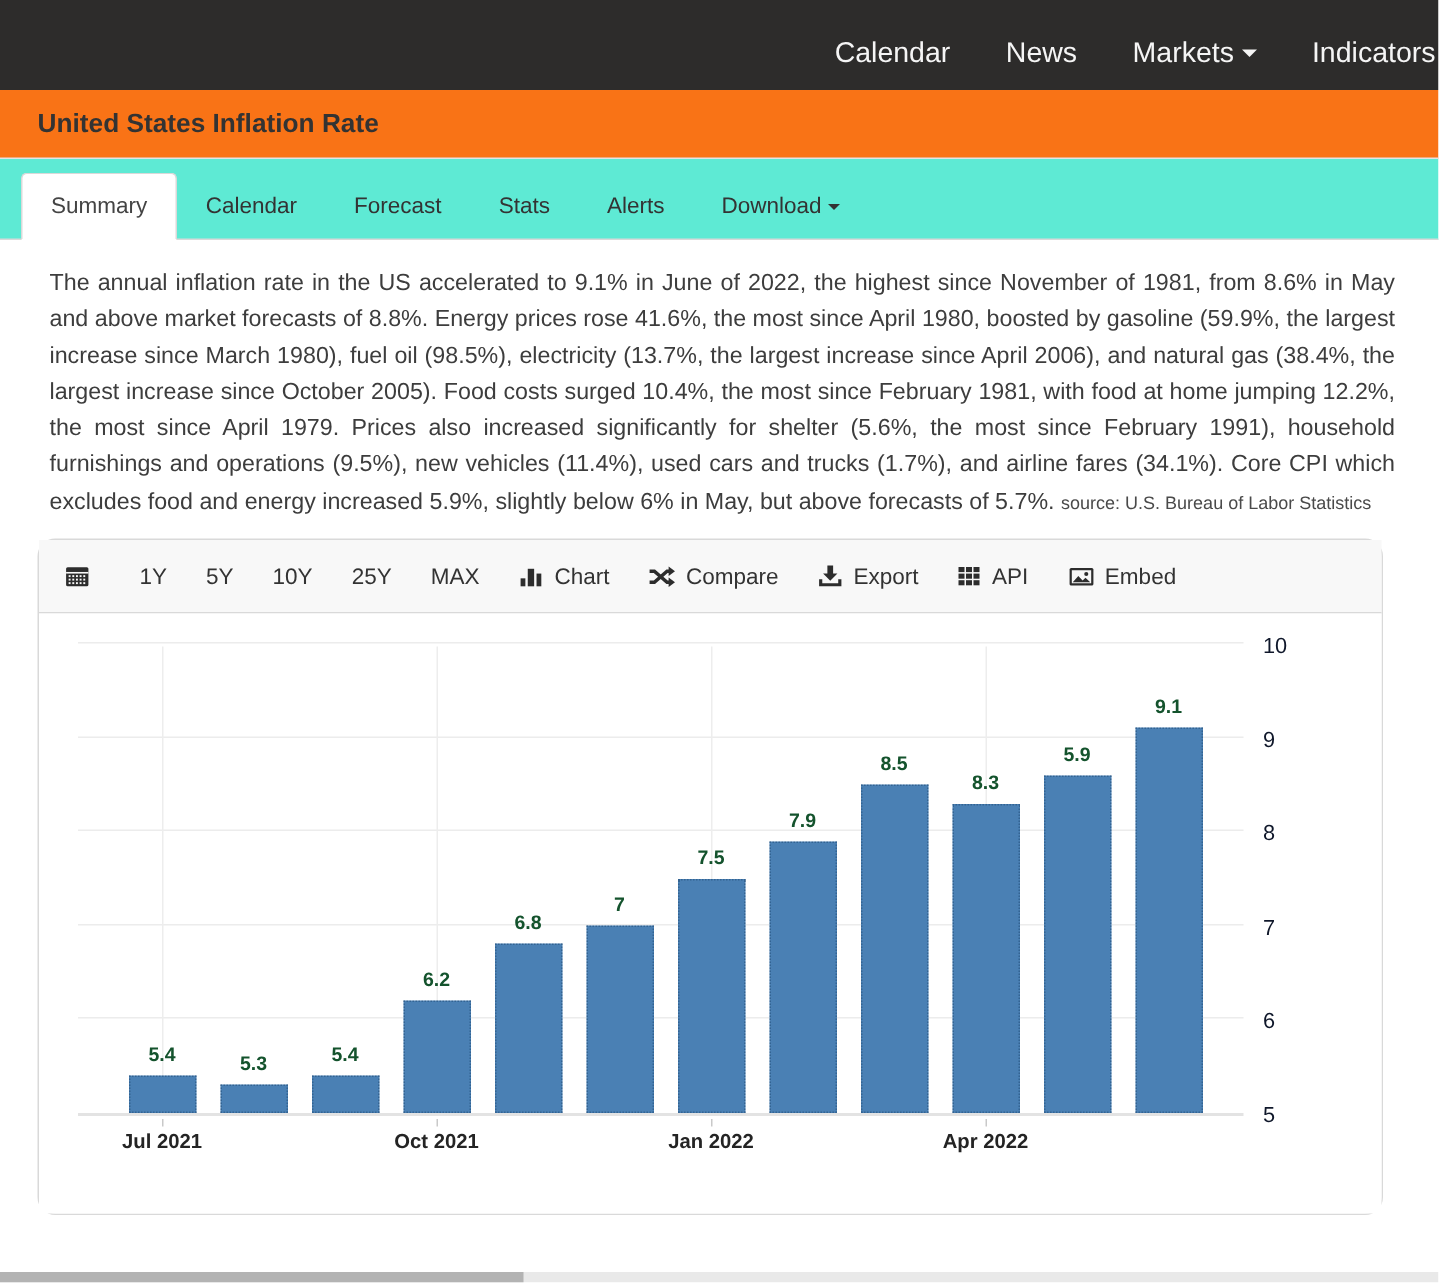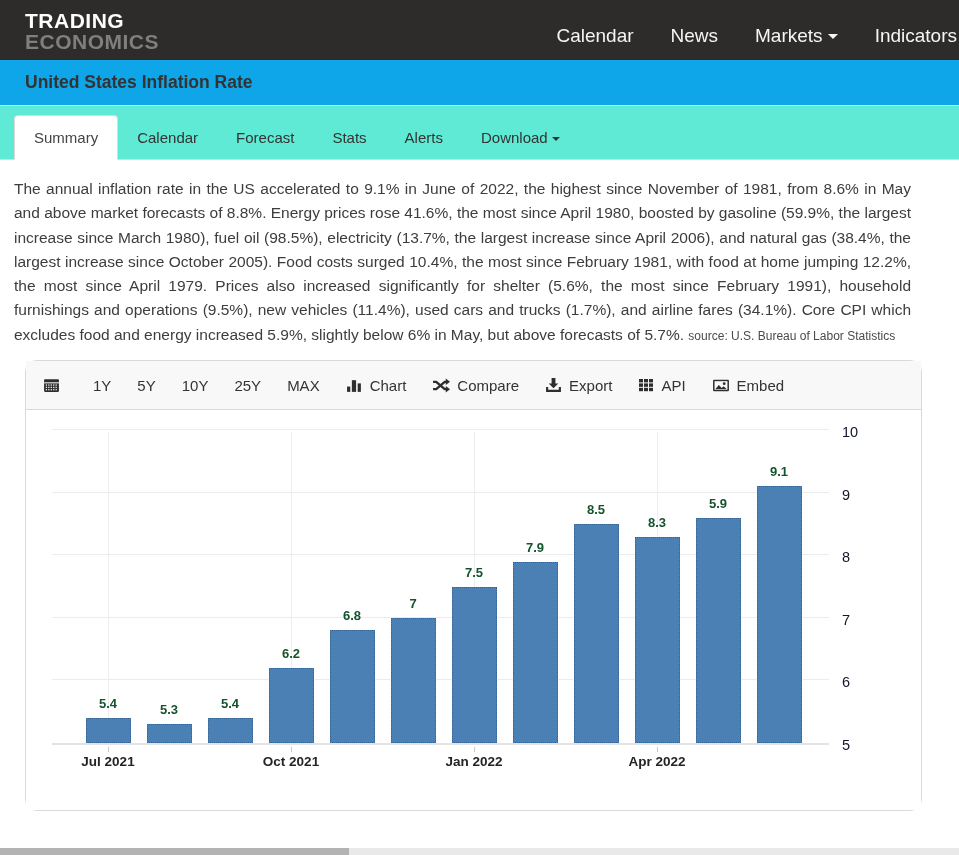--- a/index.html
+++ b/index.html
@@ -14,35 +14,35 @@
   .brand .l2 { color:#7f7f7f; }
   .navlinks { margin-left:auto; display:flex; align-items:flex-end; padding-bottom:13px;
     padding-right:2px; }
   .navlinks a { color:#f5f5f5; text-decoration:none; font-size:19px; margin-left:37px;
     white-space:nowrap; cursor:pointer; }
   .caret { display:inline-block; width:0; height:0; border-left:5px solid transparent;
     border-right:5px solid transparent; border-top:5px solid currentColor;
     vertical-align:middle; margin-left:5px; }
 
   
-  .titleband { height:46px; background:#0ea5e9; border-bottom:1px solid #e3e3e3;
+  .titleband { height:46px; background:#f97316; border-bottom:1px solid #e3e3e3;
     display:flex; align-items:center; padding-left:25px; }
   .titleband h1 { font-size:17.5px; color:#333; font-weight:bold; }
 
   
   .tabrow { height:54px; background:#5eead4; border-bottom:1px solid #d9d9d9;
     position:relative; }
   .tabs { position:absolute; bottom:0; left:14px; display:flex; align-items:flex-end; }
   .tab { font-size:15px; color:#333; padding:13px 19px; cursor:pointer; white-space:nowrap; }
   .tab.active { background:#fff; border:1px solid #d9d9d9; border-bottom:1px solid #fff;
     margin-bottom:-1px; border-radius:4px 4px 0 0; color:#444; }
   .tab .caret { border-left-width:4px; border-right-width:4px; border-top-width:4px; margin-left:4px;}
 
   
-  .article { margin:17px 0 0 14px; width:897px; text-align:justify; font-size:15.5px;
+  .article { margin:17px 0 0 33px; width:897px; text-align:justify; font-size:15.5px;
     line-height:24.3px; color:#3d3d3d; }
   .article .source { font-size:12px; color:#4a4a4a; }
 
   
   .card { margin:12px 0 0 25px; width:897px; border:1px solid #d9d9d9; border-radius:12px;
     background:#fff; }
   .toolbar { height:49px; background:#f8f8f8; border-bottom:1px solid #d9d9d9;
     display:flex; align-items:center; padding-left:17px; gap:26px; font-size:15px; color:#333; }
   .toolbar .titem { cursor:pointer; display:flex; align-items:center; white-space:nowrap; }
   .toolbar svg { margin-right:7px; display:block; }
@@ -64,24 +64,20 @@
     letter-spacing:.4px; }
 
   
   .hscroll { position:absolute; left:0; bottom:0; width:959px; height:7px; background:#e9e9e9; }
   .hscroll .thumb { position:absolute; left:0; top:0; width:349px; height:7px; background:#b3b3b3; }
 </style>
 </head>
 <body>
 
 <div class="topnav">
-  <div class="brand">
-    <div class="l1">TRADING</div>
-    <div class="l2">ECONOMICS</div>
-  </div>
   <div class="navlinks">
     <a>Calendar</a>
     <a>News</a>
     <a><span>Markets</span><span class="caret"></span></a>
     <a>Indicators</a>
   </div>
 </div>
 
 <div class="titleband">
   <h1>United States Inflation Rate</h1>

